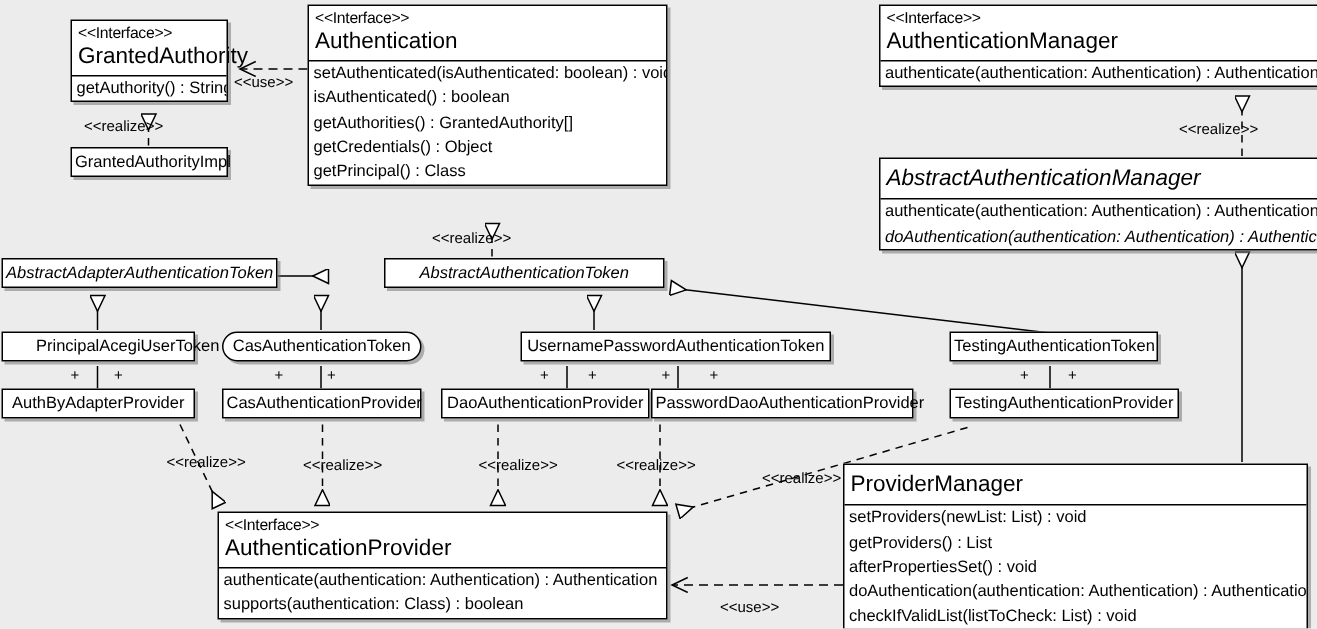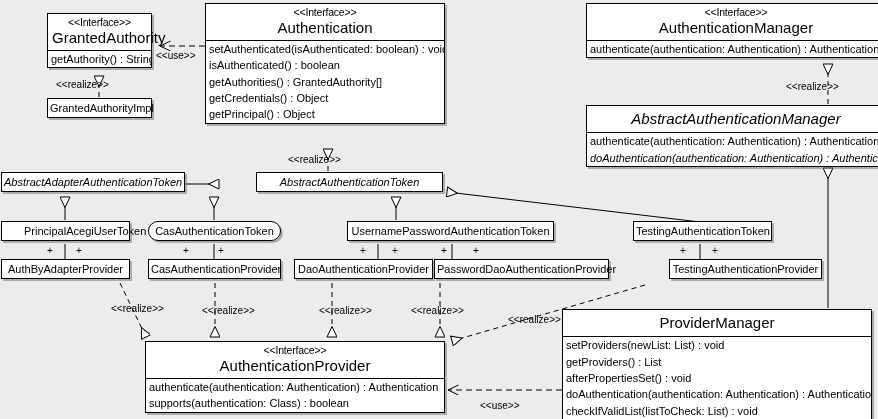--- a/index.html
+++ b/index.html
@@ -23,21 +23,20 @@
   }
   .uml-box {
     position: absolute;
     background: #ffffff;
     border: 1px solid #000000;
     box-shadow: 2px 2px 0 0 rgba(120,120,120,0.55);
     box-sizing: border-box;
     z-index: 5;
   }
   .hdr {
-    text-align: center;
     padding: 2px 4px 3px 4px;
     line-height: 1.22;
   }
   .hdr .stereo {
     display: block;
     font-size: 10.5px;
     color: #000;
     letter-spacing: -0.2px;
   }
   .hdr .cname {
@@ -160,21 +159,21 @@
     <div class="hdr">
       <span class="stereo">&lt;&lt;Interface&gt;&gt;</span>
       <span class="cname">Authentication</span>
     </div>
     <div class="divider"></div>
     <div class="ops">
       <div class="op">setAuthenticated(isAuthenticated: boolean) : void</div>
       <div class="op">isAuthenticated() : boolean</div>
       <div class="op">getAuthorities() : GrantedAuthority[]</div>
       <div class="op">getCredentials() : Object</div>
-      <div class="op">getPrincipal() : Object</div>
+      <div class="op">getPrincipal() : Class</div>
     </div>
   </div>
 
   <div class="uml-box" style="left:586px; top:3px; width:300px;">
     <div class="hdr">
       <span class="stereo">&lt;&lt;Interface&gt;&gt;</span>
       <span class="cname">AuthenticationManager</span>
     </div>
     <div class="divider"></div>
     <div class="ops">
@@ -226,21 +225,21 @@
   </div>
 
   <div class="uml-box" style="left:294px; top:259px; width:139px;">
     <div class="simple-name">DaoAuthenticationProvider</div>
   </div>
 
   <div class="uml-box" style="left:434px; top:259px; width:175px;">
     <div class="simple-name">PasswordDaoAuthenticationProvider</div>
   </div>
 
-  <div class="uml-box" style="left:633px; top:259px; width:153px;margin-left:36px;">
+  <div class="uml-box" style="left:633px; top:259px; width:153px;">
     <div class="simple-name">TestingAuthenticationProvider</div>
   </div>
 
   <div class="uml-box" style="left:145px; top:341px; width:300px;">
     <div class="hdr">
       <span class="stereo">&lt;&lt;Interface&gt;&gt;</span>
       <span class="cname">AuthenticationProvider</span>
     </div>
     <div class="divider"></div>
     <div class="ops">

